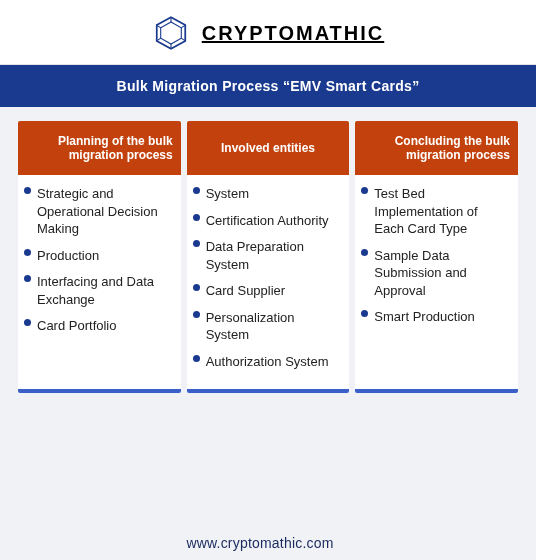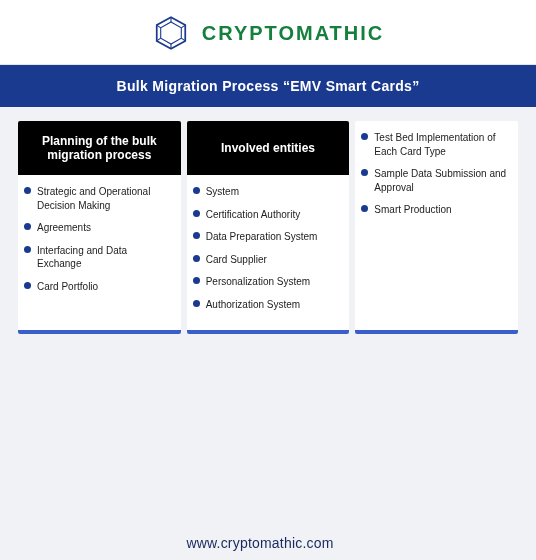--- a/index.html
+++ b/index.html
@@ -29,23 +29,24 @@
       gap: 12px;
       border-bottom: 1px solid #e2e4e8;
     }
     .logo-hex {
       width: 38px;
       height: 38px;
     }
     .brand-name {
       font-size: 20px;
       font-weight: 700;
-      color: #15803d;
+      color: #000000;
       letter-spacing: 2px;
       text-transform: uppercase;
+      text-decoration: underline;
     }
     
     .title-banner {
       width: 100%;
       background: #1a3a8f;
       padding: 12px 24px;
       text-align: center;
     }
     .title-banner-text {
       color: #ffffff;
@@ -67,41 +68,41 @@
     
     .column {
       flex: 1;
       background: #ffffff;
       border-radius: 2px;
       overflow: hidden;
       display: flex;
       flex-direction: column;
     }
     .column-header {
-      background: #000000;
+      background: #c2410c;
       color: #ffffff;
       font-size: 12px;
       font-weight: 600;
-      text-align: center;
+      text-align: right;
       padding: 10px 8px;
       min-height: 54px;
       display: flex;
       align-items: center;
       justify-content: center;
     }
     .column-body {
       padding: 10px 8px 10px 6px;
       flex: 1;
     }
     .bullet-item {
       display: flex;
       align-items: flex-start;
       gap: 6px;
       margin-bottom: 9px;
-      font-size: 10px;
+      font-size: 13px;
       color: #222;
       line-height: 1.35;
     }
     .bullet-dot {
       width: 7px;
       height: 7px;
       border-radius: 50%;
       background: #1a3a8f;
       margin-top: 2px;
       flex-shrink: 0;
@@ -156,21 +157,21 @@
         <div class="column-header">
           <span>Planning of the bulk migration process</span>
         </div>
         <div class="column-body">
           <div class="bullet-item">
             <span class="bullet-dot"></span>
             <span>Strategic and Operational Decision Making</span>
           </div>
           <div class="bullet-item">
             <span class="bullet-dot"></span>
-            <span>Agreements</span>
+            <span>Production</span>
           </div>
           <div class="bullet-item">
             <span class="bullet-dot"></span>
             <span>Interfacing and Data Exchange</span>
           </div>
           <div class="bullet-item">
             <span class="bullet-dot"></span>
             <span>Card Portfolio</span>
           </div>
         </div>
@@ -204,20 +205,23 @@
           </div>
           <div class="bullet-item">
             <span class="bullet-dot"></span>
             <span>Authorization System</span>
           </div>
         </div>
         <div class="column-accent"></div>
       </div>
 
       <div class="column">
+        <div class="column-header">
+          <span>Concluding the bulk migration process</span>
+        </div>
         <div class="column-body">
           <div class="bullet-item">
             <span class="bullet-dot"></span>
             <span>Test Bed Implementation of Each Card Type</span>
           </div>
           <div class="bullet-item">
             <span class="bullet-dot"></span>
             <span>Sample Data Submission and Approval</span>
           </div>
           <div class="bullet-item">

